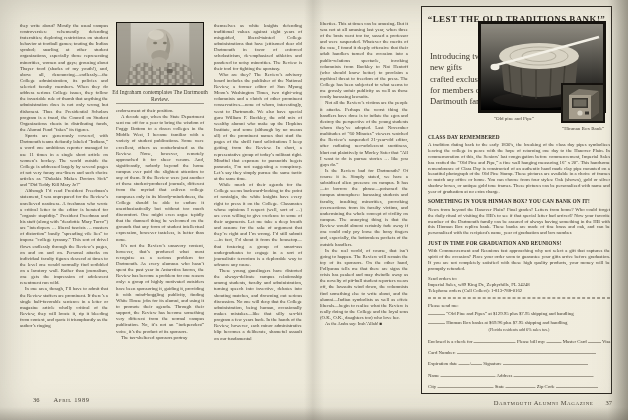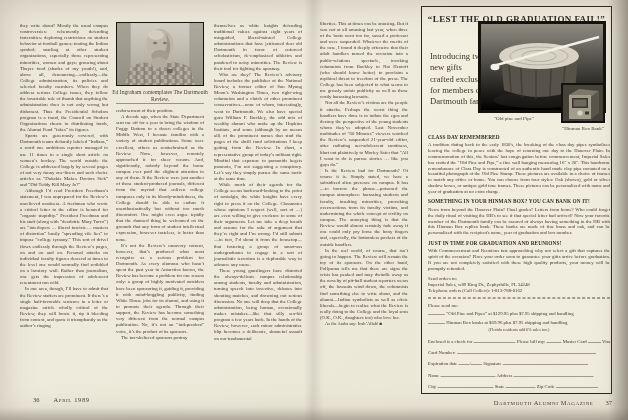--- a/index.html
+++ b/index.html
@@ -155,21 +155,21 @@
       <div class="colin">
         <p>liberties. This at times can be amusing. But it was not at all amusing last year, when three of the brats went too far, sassed a professor and were suspended. Whatever the merits of the case, I found it deeply offensive that their adult handlers turned the occasion into a public-relations spectacle, invoking columnists from Buckley to Nat Hentoff (who should know better) to proclaim a mythical threat to freedom of the press. The College has been subjected to what seems to me grossly unfair publicity as well as those costly harassing lawsuits.</p>
         <p class="ind">Not all the Review’s victims are the people it attacks. Perhaps the worst thing the handlers have done is to inflate the egos and destroy the perspective of the young students whom they’ve adopted. Last November multitudes of “60 Minutes” viewers watched the Review’s suspended 21-year-old editor, after radiating neo-adolescent snottiness, blurt out plaintively to Morley Safer that “All I want to do is pursue stories … like you guys do.”</p>
         <p class="ind">Is the Review bad for Dartmouth? Of course it is. Simply stated, we have a subsidized alien presence on campus. It has—to borrow the phrase—poisoned the campus atmosphere: harassing students and faculty, insulting minorities, provoking overreactions from its faculty victims, and undermining the whole concept of civility on campus. The annoying thing is that the Review would almost certainly fade away if one could only pry loose the bony fingers and, especially, the bottomless pockets of the outside handlers.</p>
         <p class="ind">In the real world, of course, that isn’t going to happen. The Review will remain the toy of its sponsors. On the other hand, Pollyanna tells me that there are signs the crisis has peaked and may dwindle away as the novelty of pit-bull student reporters wears off, the lawsuits wind down, the columnists find something else to write about, and the alumni—Indian symbolists as well as effete liberals—begin to realize what the Review is really doing to the College and the loyal sons (O.K., O.K., daughters too) who love her.</p>
         <p class="ind endmark">As the Arabs say: Insh’Allah!  ■</p>
       </div>
     </div>
 
     <div class="ad-box">
-      <div class="ad-head">“LEST THE OLD GRADUATION FAIL!”</div>
+      <div class="ad-head">“LEST THE OLD TRADITIONS BANK!”</div>
 
       <div class="ad-intro">Introducing two
 new gifts
 crafted exclusively
 for members of the
 Dartmouth family.</div>
 
       <div class="ad-photo1">
         <svg viewBox="0 0 122 86" preserveAspectRatio="none">
           <defs>

